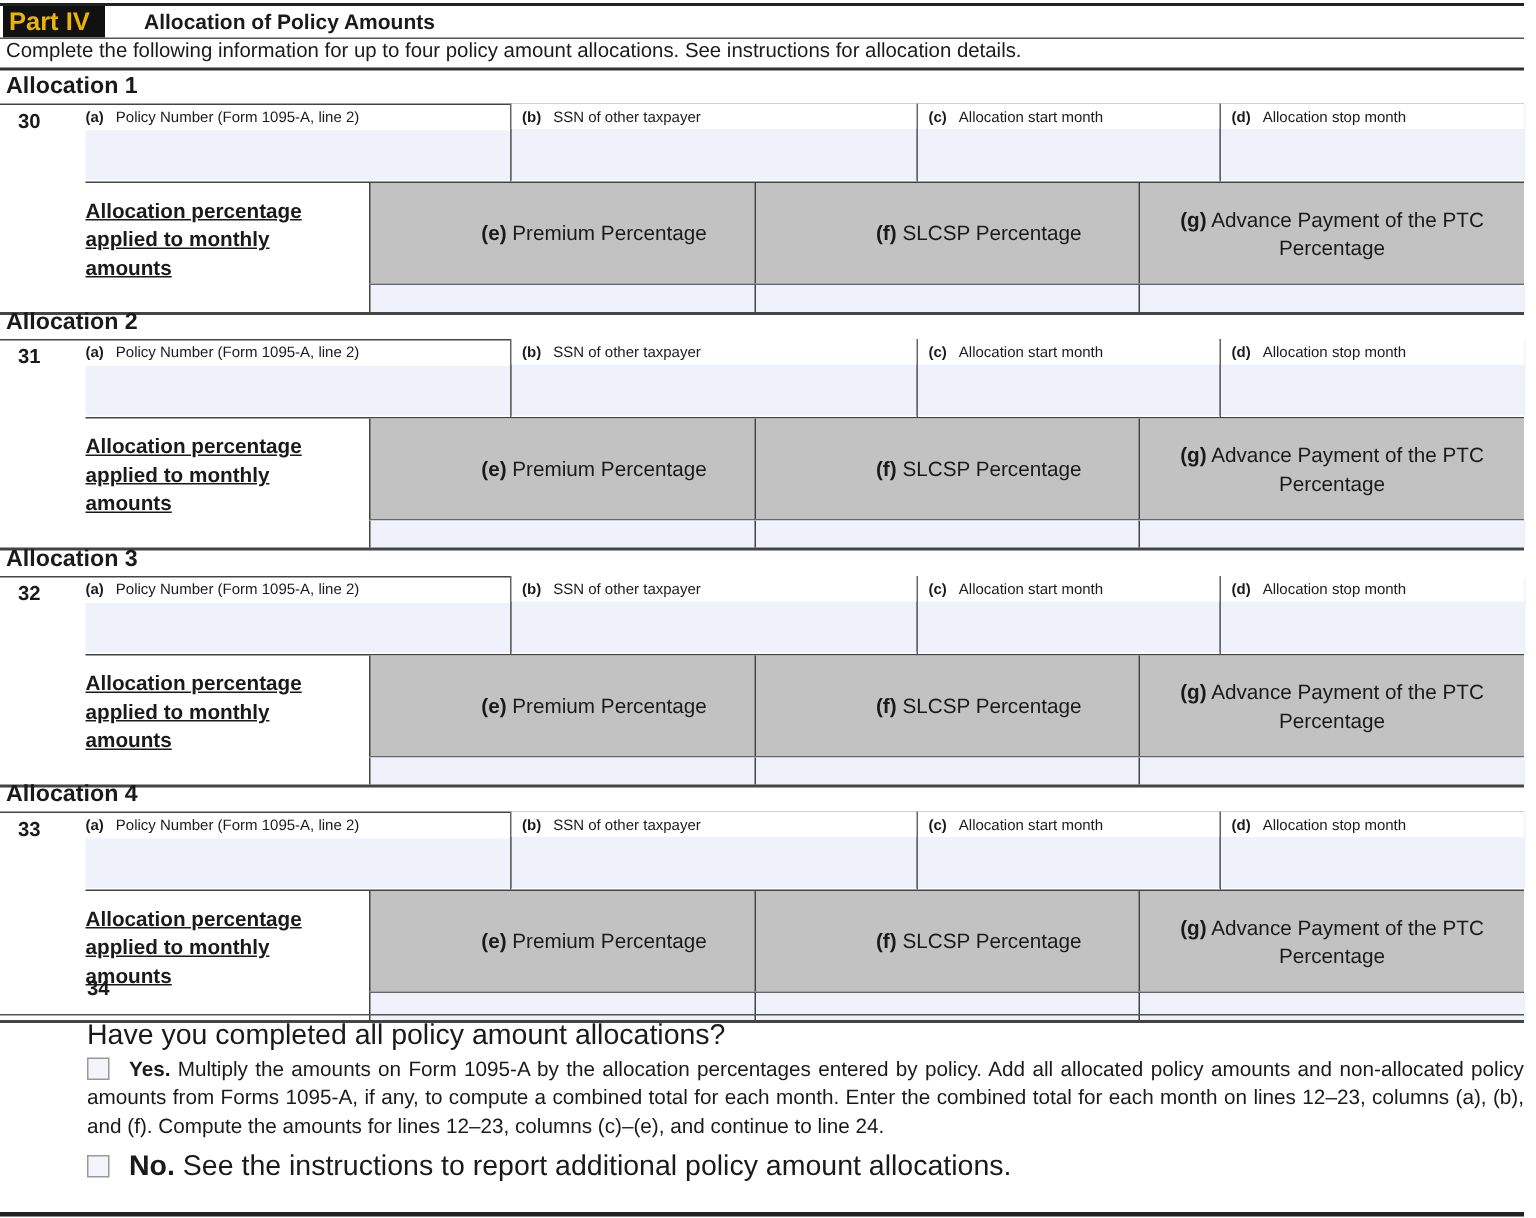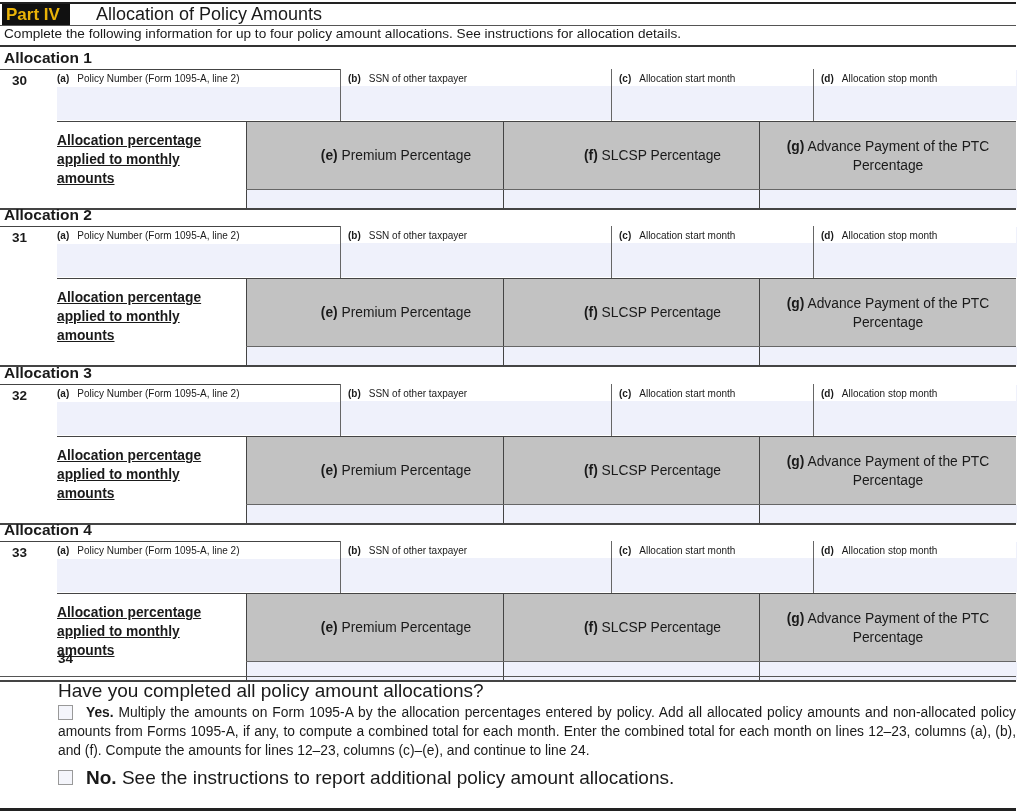--- a/index.html
+++ b/index.html
@@ -2,21 +2,21 @@
 <html><head>
 <meta charset="utf-8">
 <style>
   html, body { margin:0; padding:0; background:#ffffff; }
   body { width:1024px; height:812px; position:relative; overflow:hidden;
          font-family:"Liberation Sans", sans-serif; color:#1a1a1a; }
   .abs { position:absolute; }
   .hdr-top { left:0; top:2px; width:1016px; border-top:2px solid #222; }
   .part-badge { left:2px; top:4px; height:21px; width:68px; background:#111; color:#eab308;
     font-weight:bold; font-size:17px; line-height:21px; padding-left:4px; box-sizing:border-box; }
-  .part-title { left:96px; top:3px; font-weight:normal; font-size:18px; line-height:22px; }
+  .part-title { left:96px; top:3px; font-weight:bold; font-size:14px; line-height:22px; }
   .hr-thick { left:0; width:1016px; border-top:2px solid #333; }
   .hr-thin { border-top:1px solid #555; }
   .intro { left:4px; top:25px; font-size:13.6px; line-height:17px; }
   .alloc-title { left:4px; font-weight:bold; font-size:15.5px; line-height:18px; }
   .line-num { left:12px; font-weight:bold; font-size:13.5px; line-height:16px; }
   .cell-lbl { font-size:10px; line-height:16px; white-space:nowrap; }
   .cell-lbl b { margin-right:8px; }
   .fill { background:#eff1fb; }
   .shade { background:#c2c2c2;padding-left:42px; }
   .vline { border-left:1px solid #666; }

